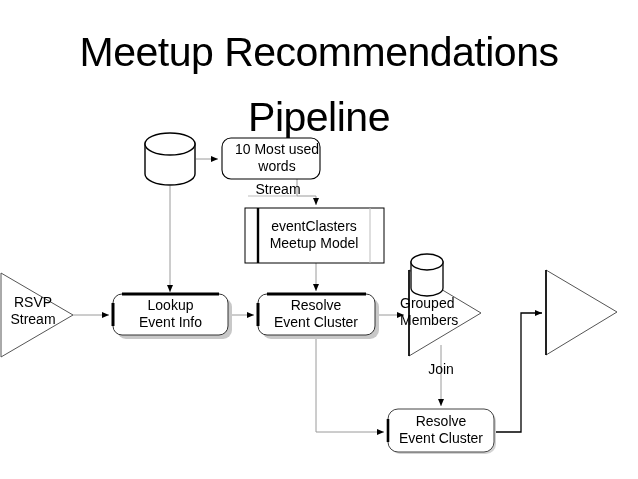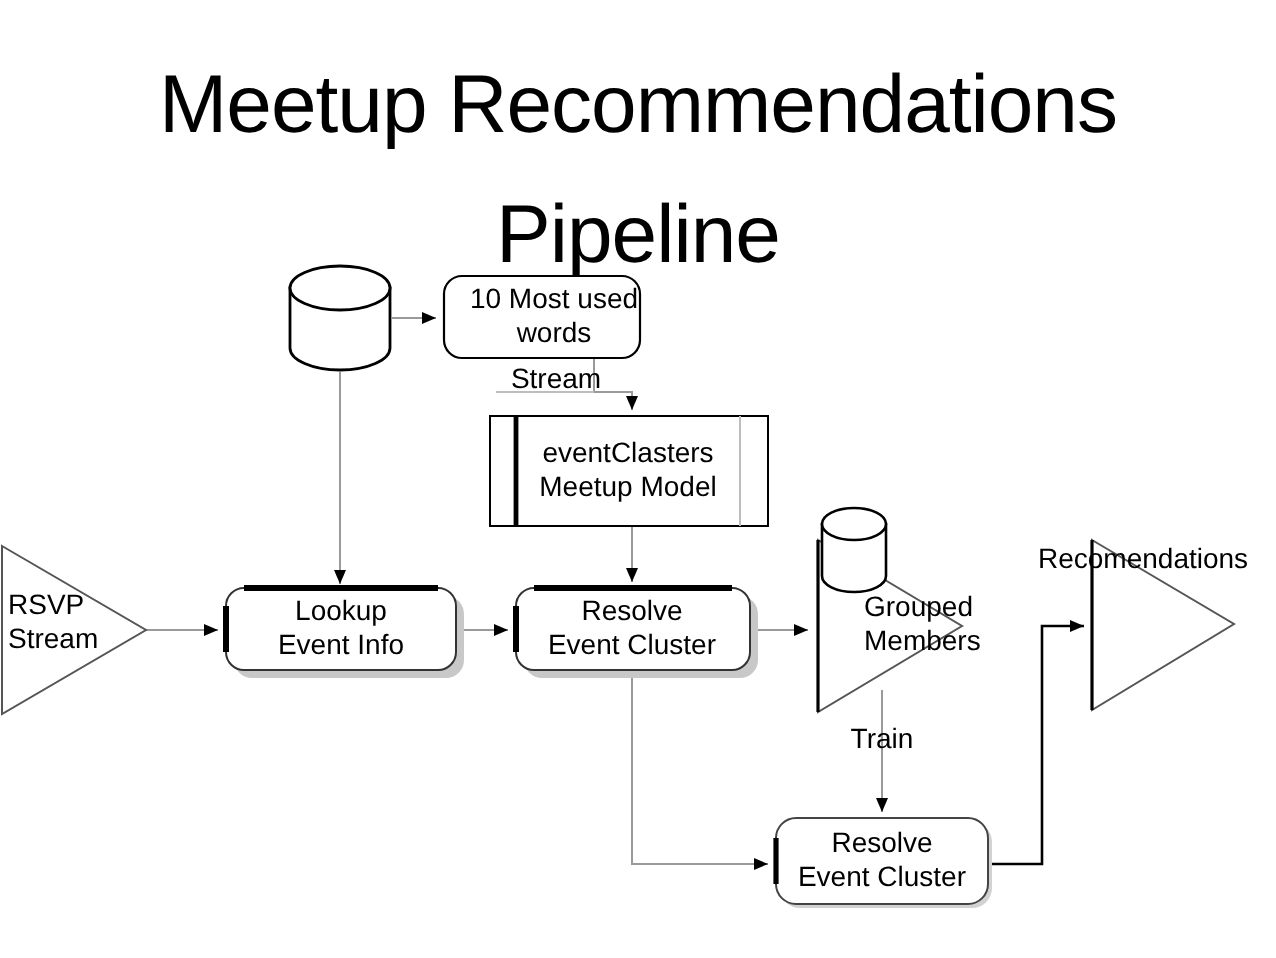--- a/index.html
+++ b/index.html
@@ -179,32 +179,31 @@
 
 
   <div class="nodelabel" style="left:228px; top:141px; width:98px;">10 Most used
 words</div>
 
   <div class="edgelabel" style="left:248px; top:181px; width:60px; text-align:center;">Stream</div>
 
   <div class="nodelabel" style="left:258px; top:218px; width:112px;">eventClasters
 Meetup Model</div>
 
-  <div class="nodelabel" style="left:4px; top:294px; width:58px; text-align:left;">RSVP
+  <div class="nodelabel" style="left:4px; top:294px; width:58px; text-align:center;">RSVP
 Stream</div>
 
   <div class="nodelabel" style="left:117px; top:297px; width:107px;">Lookup
 Event Info</div>
 
   <div class="nodelabel" style="left:261px; top:297px; width:110px;">Resolve
 Event Cluster</div>
 
-  <div class="nodelabel" style="left:432px; top:295px; width:70px; text-align:left;">Grouped
+  <div class="nodelabel" style="left:400px; top:295px; width:70px; text-align:left;">Grouped
 Members</div>
 
-  <div class="edgelabel" style="left:411px; top:361px; width:60px; text-align:center;">Train</div>
-
-  <div class="edgelabel" style="left:519px; top:271px; width:120px; text-align:left;">Recomendations</div>
+  <div class="edgelabel" style="left:411px; top:361px; width:60px; text-align:center;">Join</div>
+
 
   <div class="nodelabel" style="left:390px; top:413px; width:102px;">Resolve
 Event Cluster</div>
 
 </div>
 
 </body></html>

